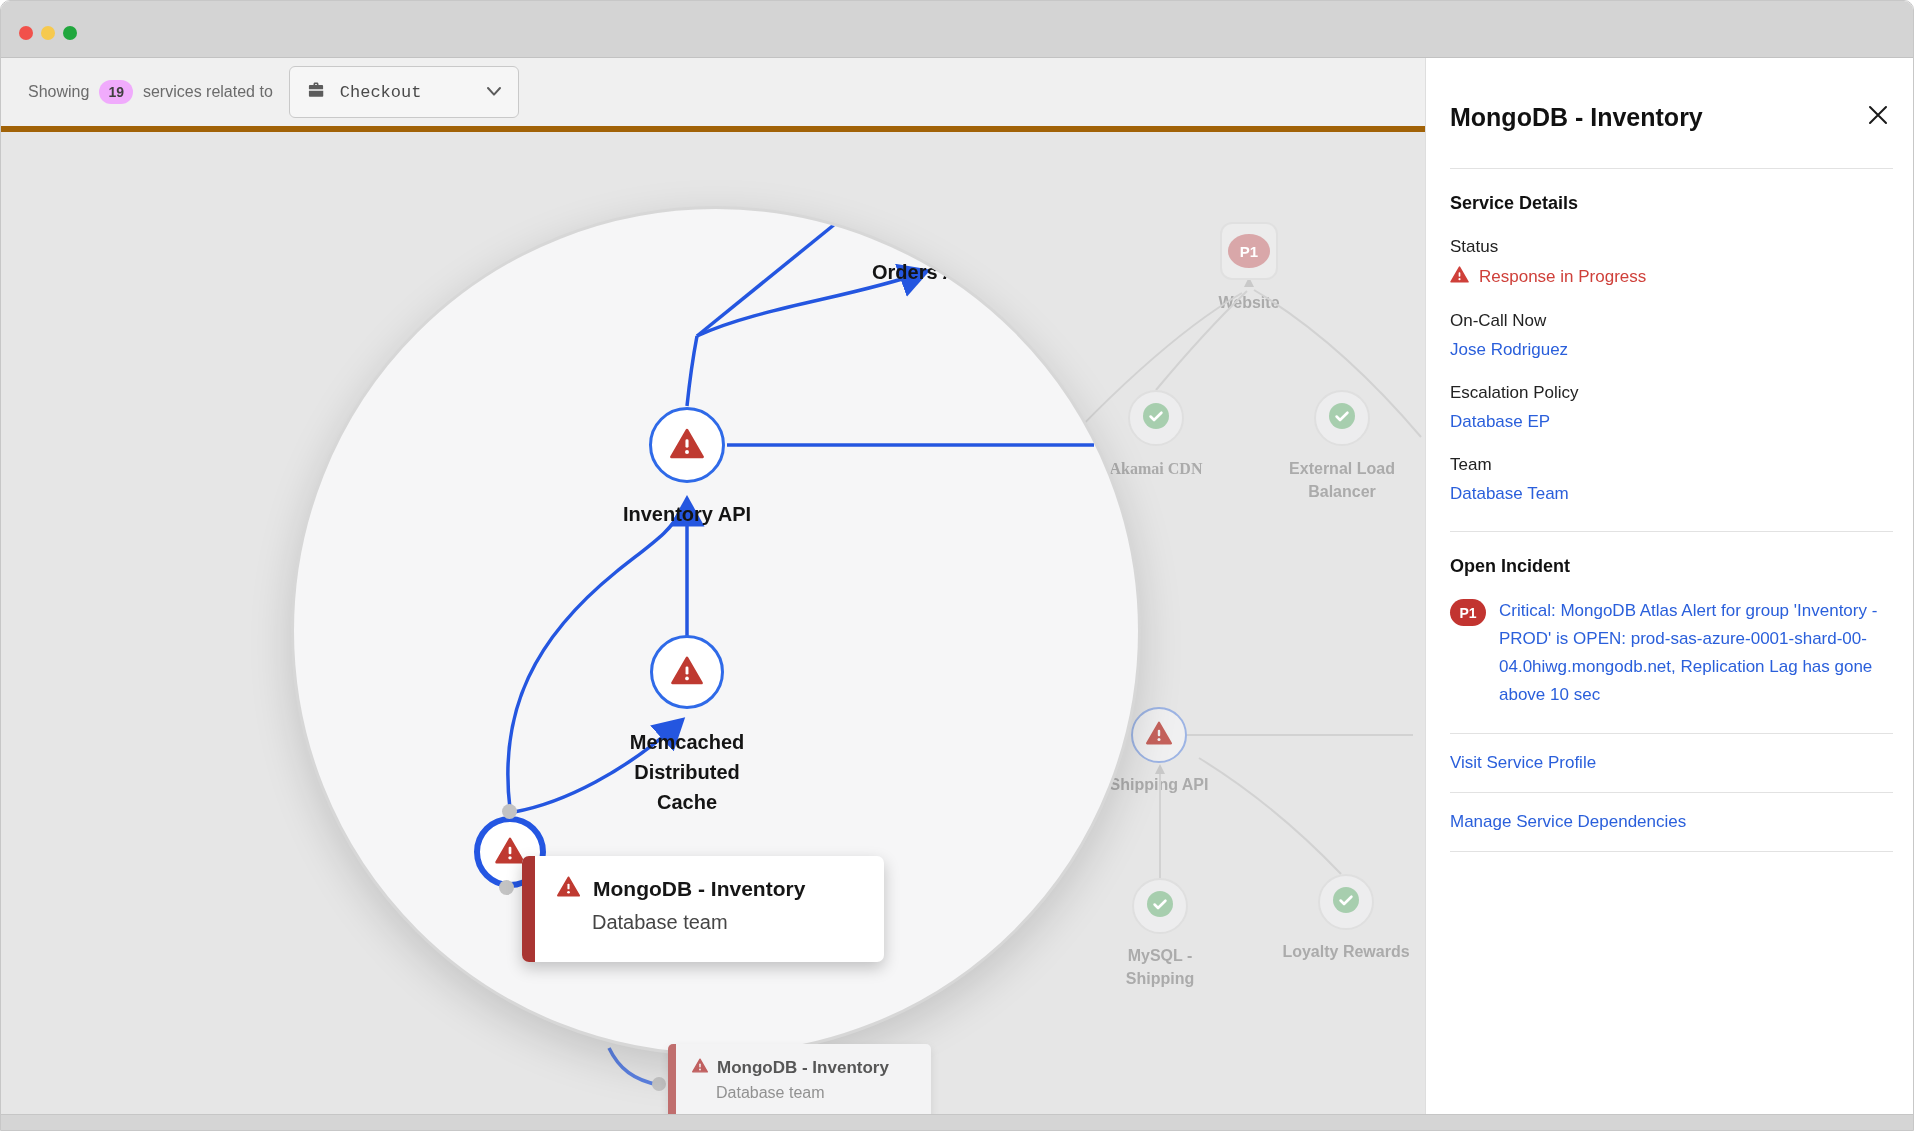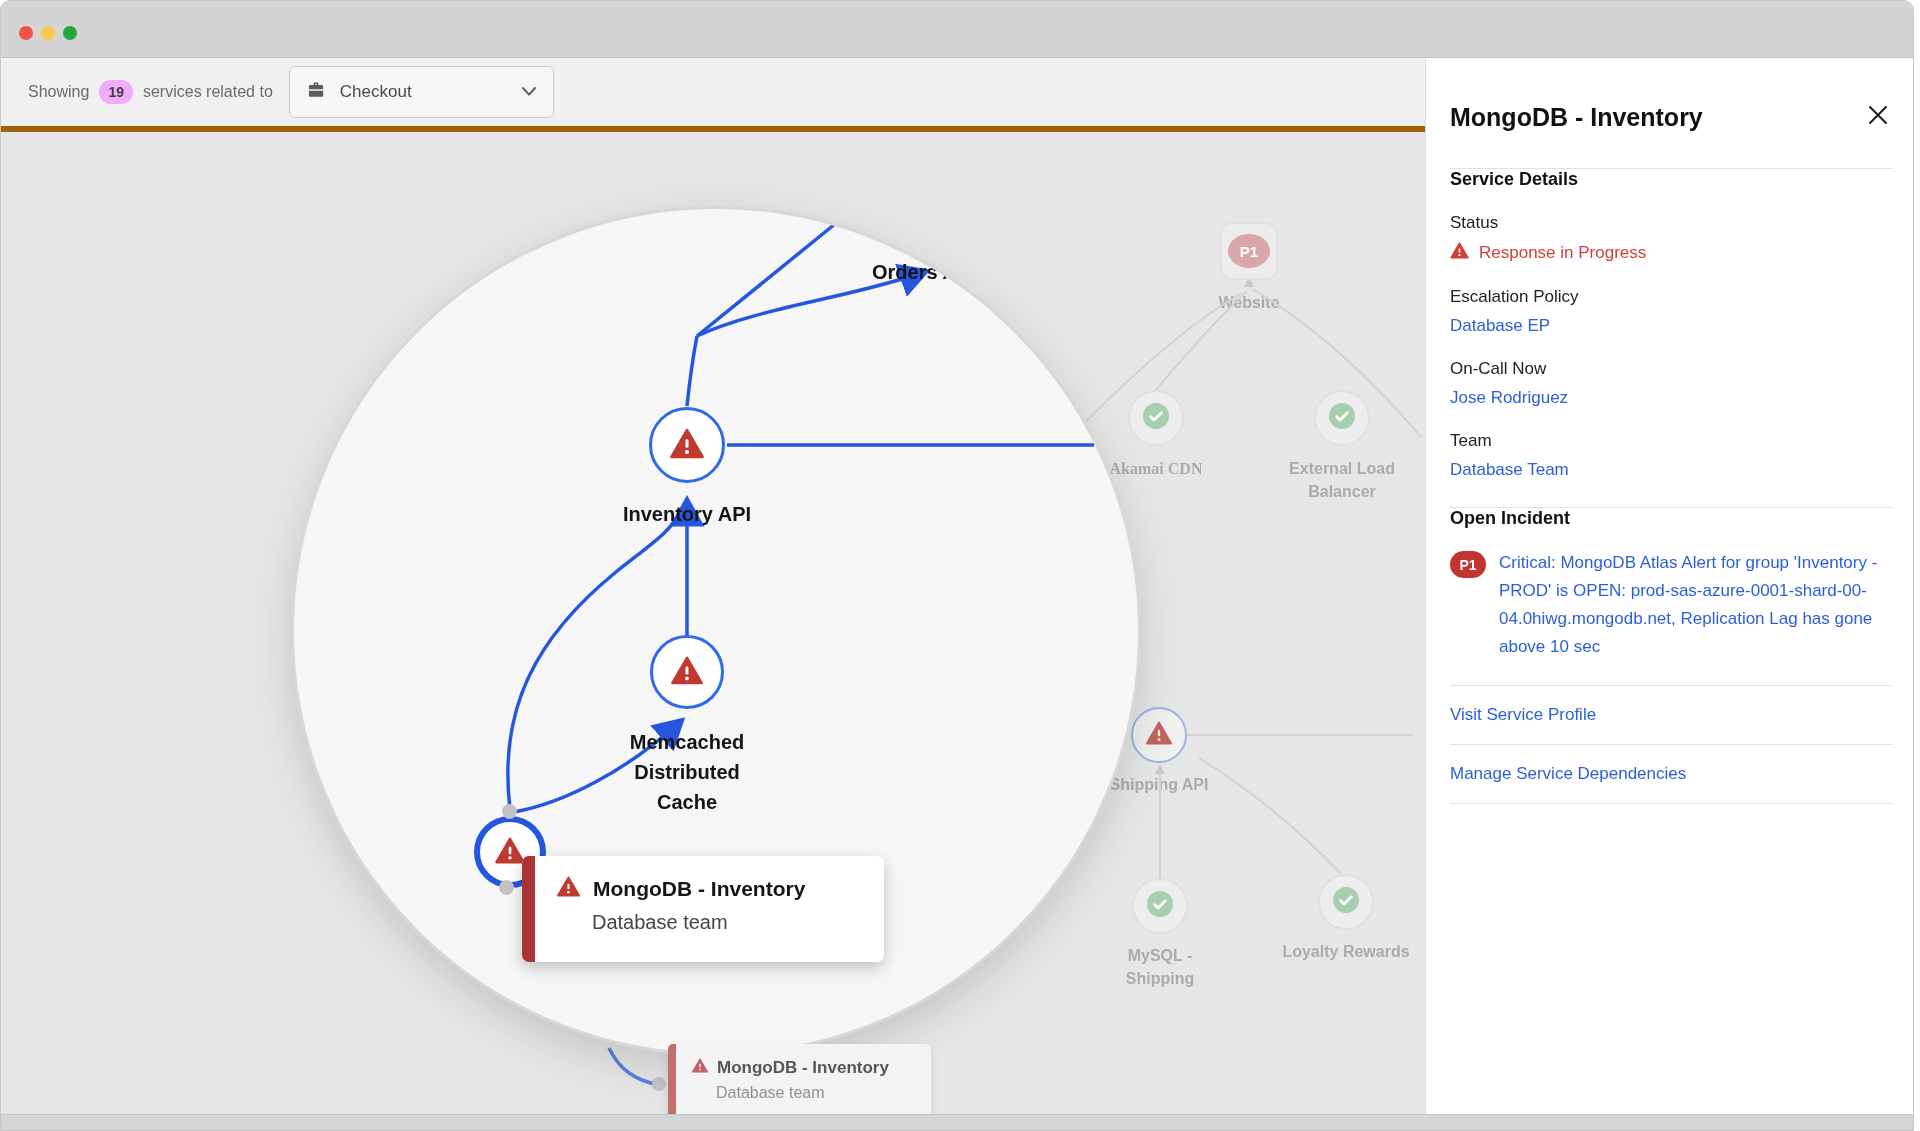--- a/index.html
+++ b/index.html
@@ -15,22 +15,22 @@
 
   
   .main { display:flex; height:1056px; }
   .left-col { width:1424px; display:flex; flex-direction:column; }
 
   .toolbar { height:74px; background:#f0f0f0; border-bottom:6px solid #a16207;
     display:flex; align-items:center; padding-left:27px; font-size:16px; color:#6b6b6b; }
   .count-badge { background:#f0abfc; color:#3f3f3f; font-weight:bold; font-size:14px;
     border-radius:12px; padding:4px 9px; margin:0 10px; }
   .svc-text { margin-right:16px; }
-  .dd-btn { width:265px; height:52px; background:#f6f6f6; border:1px solid #c9c9c9; border-radius:6px;
-    display:flex; align-items:center; padding:0 16px; gap:14px; color:#4a4a4a; font-size:17px; cursor:pointer; }
+  .dd-btn { width:230px; height:52px; background:#f6f6f6; border:1px solid #c9c9c9; border-radius:6px;
+    display:flex; align-items:center; padding:0 16px; gap:14px; color:#4a4a4a; font-size:17px; cursor:pointer;font-family:Liberation Mono, monospace; }
   .dd-btn .chev { margin-left:auto; }
 
   
   .graph { flex:1; position:relative; background:#e6e6e6; overflow:hidden; }
   .bg-svg { position:absolute; top:0; left:0; z-index:1; }
 
   .bg-node { position:absolute; z-index:2; }
   .bg-circle { width:56px; height:56px; border-radius:50%; background:#ededee; border:2px solid #dfdfdf;
     display:flex; align-items:center; justify-content:center; }
   .bg-square { width:58px; height:58px; border-radius:12px; background:#ececec; border:2px solid #e0e0e0;
@@ -64,21 +64,21 @@
   .tts-title-row { display:flex; align-items:center; gap:9px; font-size:17px; font-weight:bold; color:#565656; }
   .tts-sub { margin-top:6px; margin-left:24px; font-size:16px; color:#919191; }
 
   
   .panel { flex:1; background:#fff; border-left:1px solid #dedede; padding:0 20px 0 24px; overflow:hidden; }
   .panel-head { margin-top:42px; display:flex; align-items:center; justify-content:space-between; }
   .panel-title { font-size:25px; font-weight:bold; color:#111; }
   .close-btn { cursor:pointer; padding:4px; }
   .pdiv { border-top:1px solid #e2e2e2; }
   .div-title { margin-top:34px; }
-  .sec-head { font-size:18px; font-weight:bold; color:#111; }
+  .sec-head { margin-top:24px; font-size:18px; font-weight:bold; color:#111; }
   .fgroup { margin-top:23px; }
   .flabel { font-size:17px; color:#222; }
   .fvalue { margin-top:9px; font-size:17px; }
   .link { color:#2a5fdb; cursor:pointer; text-decoration:none; }
   .status-val { display:flex; align-items:center; gap:10px; color:#cf403a; }
   .div-after-fields { margin-top:27px; }
   .incident-row { margin-top:20px; display:flex; gap:13px; }
   .p1-pill { flex:none; width:36px; height:27px; border-radius:14px; background:#c23430; color:#fff;
     font-size:14px; font-weight:bold; display:flex; align-items:center; justify-content:center; margin-top:2px; }
   .incident-text { font-size:17px; line-height:28px; color:#2a5fdb; overflow-wrap:anywhere; cursor:pointer; }
@@ -300,27 +300,27 @@
           <span><svg width="19" height="17" viewBox="0 0 24 22">
                 <path d="M12 1.5 L23 20.5 H1 Z" fill="#cf403a" stroke="#cf403a" stroke-width="2" stroke-linejoin="round"></path>
                 <rect x="10.9" y="8" width="2.2" height="6" rx="1" fill="#fff"></rect>
                 <circle cx="12" cy="17" r="1.4" fill="#fff"></circle>
               </svg></span>
           <span>Response in Progress</span>
         </div>
       </div>
 
       <div class="fgroup">
+        <div class="flabel">On-Call Now</div>
+        <div class="fvalue"><a class="link">Jose Rodriguez</a></div>
+      </div>
+
+      <div class="fgroup">
         <div class="flabel">Escalation Policy</div>
         <div class="fvalue"><a class="link">Database EP</a></div>
-      </div>
-
-      <div class="fgroup">
-        <div class="flabel">On-Call Now</div>
-        <div class="fvalue"><a class="link">Jose Rodriguez</a></div>
       </div>
 
       <div class="fgroup">
         <div class="flabel">Team</div>
         <div class="fvalue"><a class="link">Database Team</a></div>
       </div>
 
       <div class="pdiv div-after-fields"></div>
 
       <div class="sec-head">Open Incident</div>

